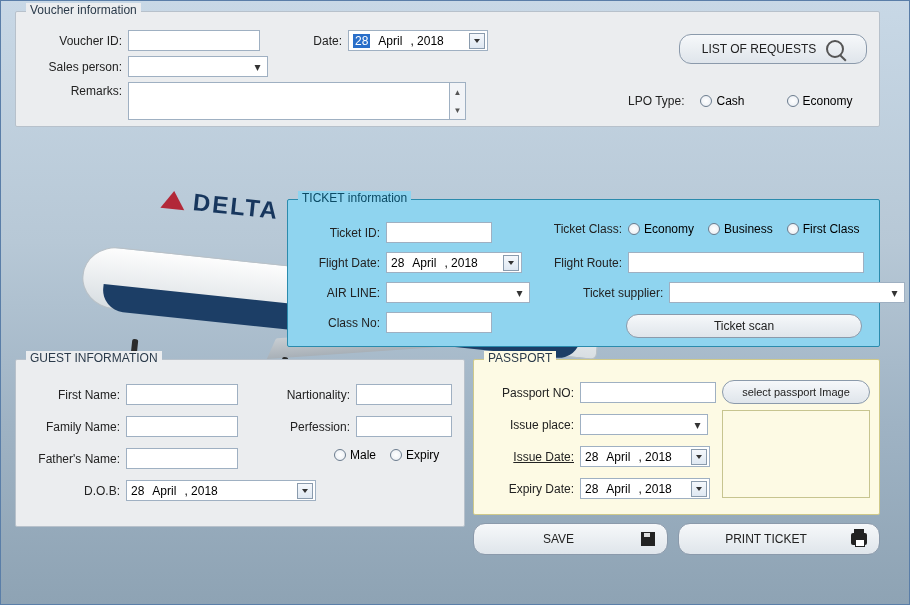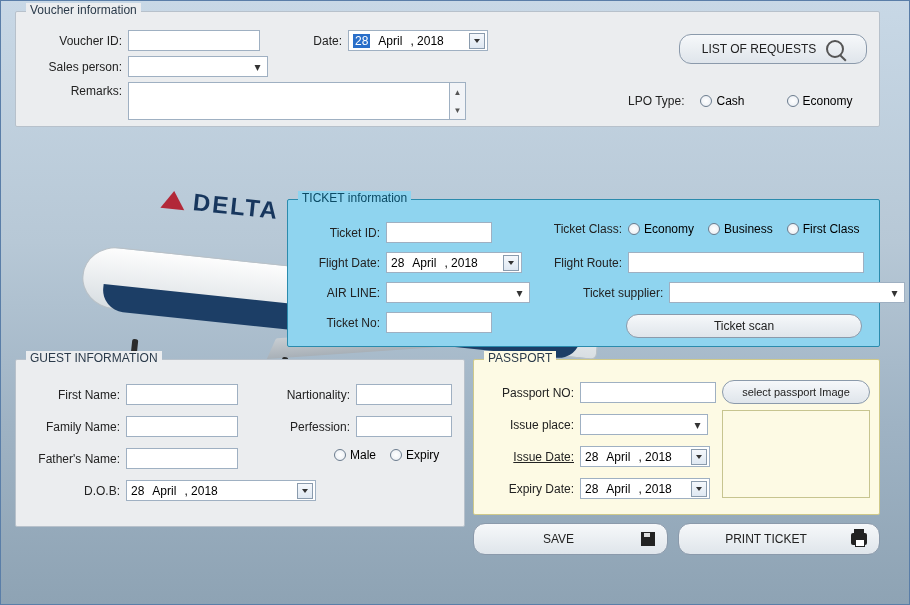--- a/index.html
+++ b/index.html
@@ -425,21 +425,21 @@
         </div>
       </div>
       <div class="row" style="left:14px; top:82px;">
         <div class="lbl" style="width:78px;">AIR LINE:</div>
         <div class="combo" style="width:144px;">
           <span class="txt"></span>
           <span class="arrow">▾</span>
         </div>
       </div>
       <div class="row" style="left:14px; top:112px;">
-        <div class="lbl" style="width:78px;">Ticket No:</div>
+        <div class="lbl" style="width:78px;">Class No:</div>
         <input type="text" style="width: 106px;" value="">
       </div>
 
       <div class="row" style="left:254px; top:22px;">
         <div class="lbl" style="width:80px;">Ticket Class:</div>
         <label class="radio">
             <span class="dot"></span>
             <span>Economy</span>
           </label>
         <label class="radio">

